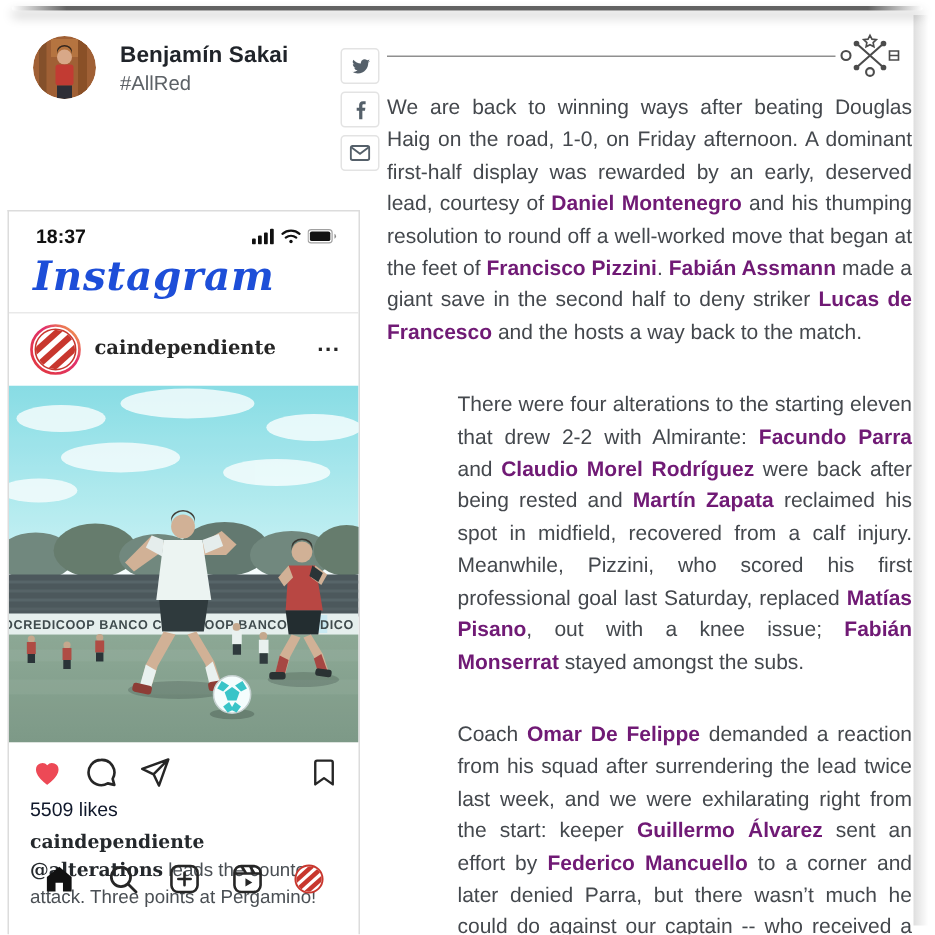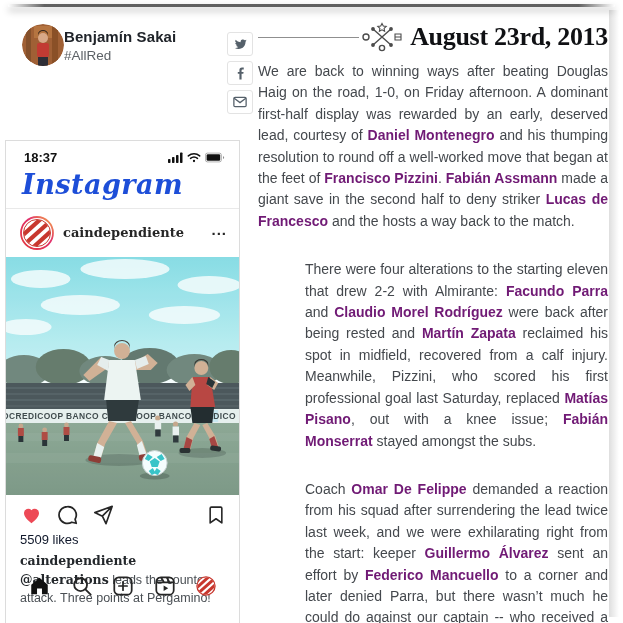--- a/index.html
+++ b/index.html
@@ -6,21 +6,21 @@
   .page{position:relative;width:623px;height:623px;background:#ffffff;overflow:hidden;
         font-family:"Liberation Sans",sans-serif;-webkit-font-smoothing:antialiased;}
   
   .top-edge{position:absolute;top:4px;left:8px;right:8px;height:3px;border-radius:3px;
     background:linear-gradient(to right,rgba(70,70,70,0),rgba(70,70,70,.85) 6%,rgba(70,70,70,.85) 94%,rgba(70,70,70,0));
     box-shadow:0 4px 7px rgba(0,0,0,.28);}
   .right-edge{position:absolute;top:10px;bottom:6px;left:609px;width:10px;
     background:linear-gradient(to right,rgba(0,0,0,.13),rgba(0,0,0,0));}
 
   
-  .profile{position:absolute;left:22px;top:24px;display:flex;align-items:center;}
+  .profile{position:absolute;left:22px;top:24px;display:flex;align-items:center;gap:16px;}
   .avatar{width:42px;height:42px;border-radius:50%;overflow:hidden;flex:0 0 auto;}
   .profile-name{font-size:15px;font-weight:700;color:#20242a;letter-spacing:.1px;}
   .profile-handle{font-size:13.5px;color:#5c6166;margin-top:3px;}
 
   .share{position:absolute;left:227px;top:32px;display:flex;flex-direction:column;gap:5px;}
   .share-btn{width:24px;height:22px;border:1px solid #e3e3e3;border-radius:3px;background:#fff;
     display:flex;align-items:center;justify-content:center;color:#5d646b;cursor:pointer;}
   .share-btn svg{display:block;}
 
   
@@ -349,21 +349,20 @@
         <circle cx="5" cy="15" r="3"></circle>
         <path d="M12 7 L30 23 M30 7 L12 23"></path>
         <circle cx="12" cy="7" r="1.2" fill="#4c4c4c"></circle>
           <circle cx="30" cy="7" r="1.2" fill="#4c4c4c"></circle>
         <circle cx="12" cy="23" r="1.2" fill="#4c4c4c"></circle>
           <circle cx="30" cy="23" r="1.2" fill="#4c4c4c"></circle>
         <path d="M21 1.5 l1.3 2.6 2.9.3 -2.1 2 .5 2.8 -2.6-1.4 -2.6 1.4 .5-2.8 -2.1-2 2.9-.3z" stroke-width="1.1"></path>
         <circle cx="21" cy="26" r="2.6"></circle>
         <path d="M34 12 h6 v6 h-6 z M34 15 h6" stroke-width="1.1"></path>
       </svg>
-      <div class="article-date">August 23rd, 2013</div>
     </div>
     <div>
         <p class="para"><span class="seg">We are back to winning ways after beating Douglas Haig on the road, 1-0, on Friday afternoon. A dominant first-half display was rewarded by an early, deserved lead, courtesy of </span><span class="seg bold">Daniel Montenegro</span><span class="seg"> and his thumping resolution to round off a well-worked move that began at the feet of </span><span class="seg bold">Francisco Pizzini</span><span class="seg">. </span><span class="seg bold">Fabián Assmann</span><span class="seg"> made a giant save in the second half to deny striker </span><span class="seg bold">Lucas de Francesco</span><span class="seg"> and the hosts a way back to the match.</span></p>
         <p class="para"><span class="seg">There were four alterations to the starting eleven that drew 2-2 with Almirante: </span><span class="seg bold">Facundo Parra</span><span class="seg"> and </span><span class="seg bold">Claudio Morel Rodríguez</span><span class="seg"> were back after being rested and </span><span class="seg bold">Martín Zapata</span><span class="seg"> reclaimed his spot in midfield, recovered from a calf injury. Meanwhile, Pizzini, who scored his first professional goal last Saturday, replaced </span><span class="seg bold">Matías Pisano</span><span class="seg">, out with a knee issue; </span><span class="seg bold">Fabián Monserrat</span><span class="seg"> stayed amongst the subs.</span></p>
         <p class="para"><span class="seg">Coach </span><span class="seg bold">Omar De Felippe</span><span class="seg"> demanded a reaction from his squad after surrendering the lead twice last week, and we were exhilarating right from the start: keeper </span><span class="seg bold">Guillermo Álvarez</span><span class="seg"> sent an effort by </span><span class="seg bold">Federico Mancuello</span><span class="seg"> to a corner and later denied Parra, but there wasn’t much he could do against our captain -- who received a great through pass from Pizzini and opened the game. Ahead at the break.</span></p>
       </div>
   </div>
 </div>
 
 </body></html>

